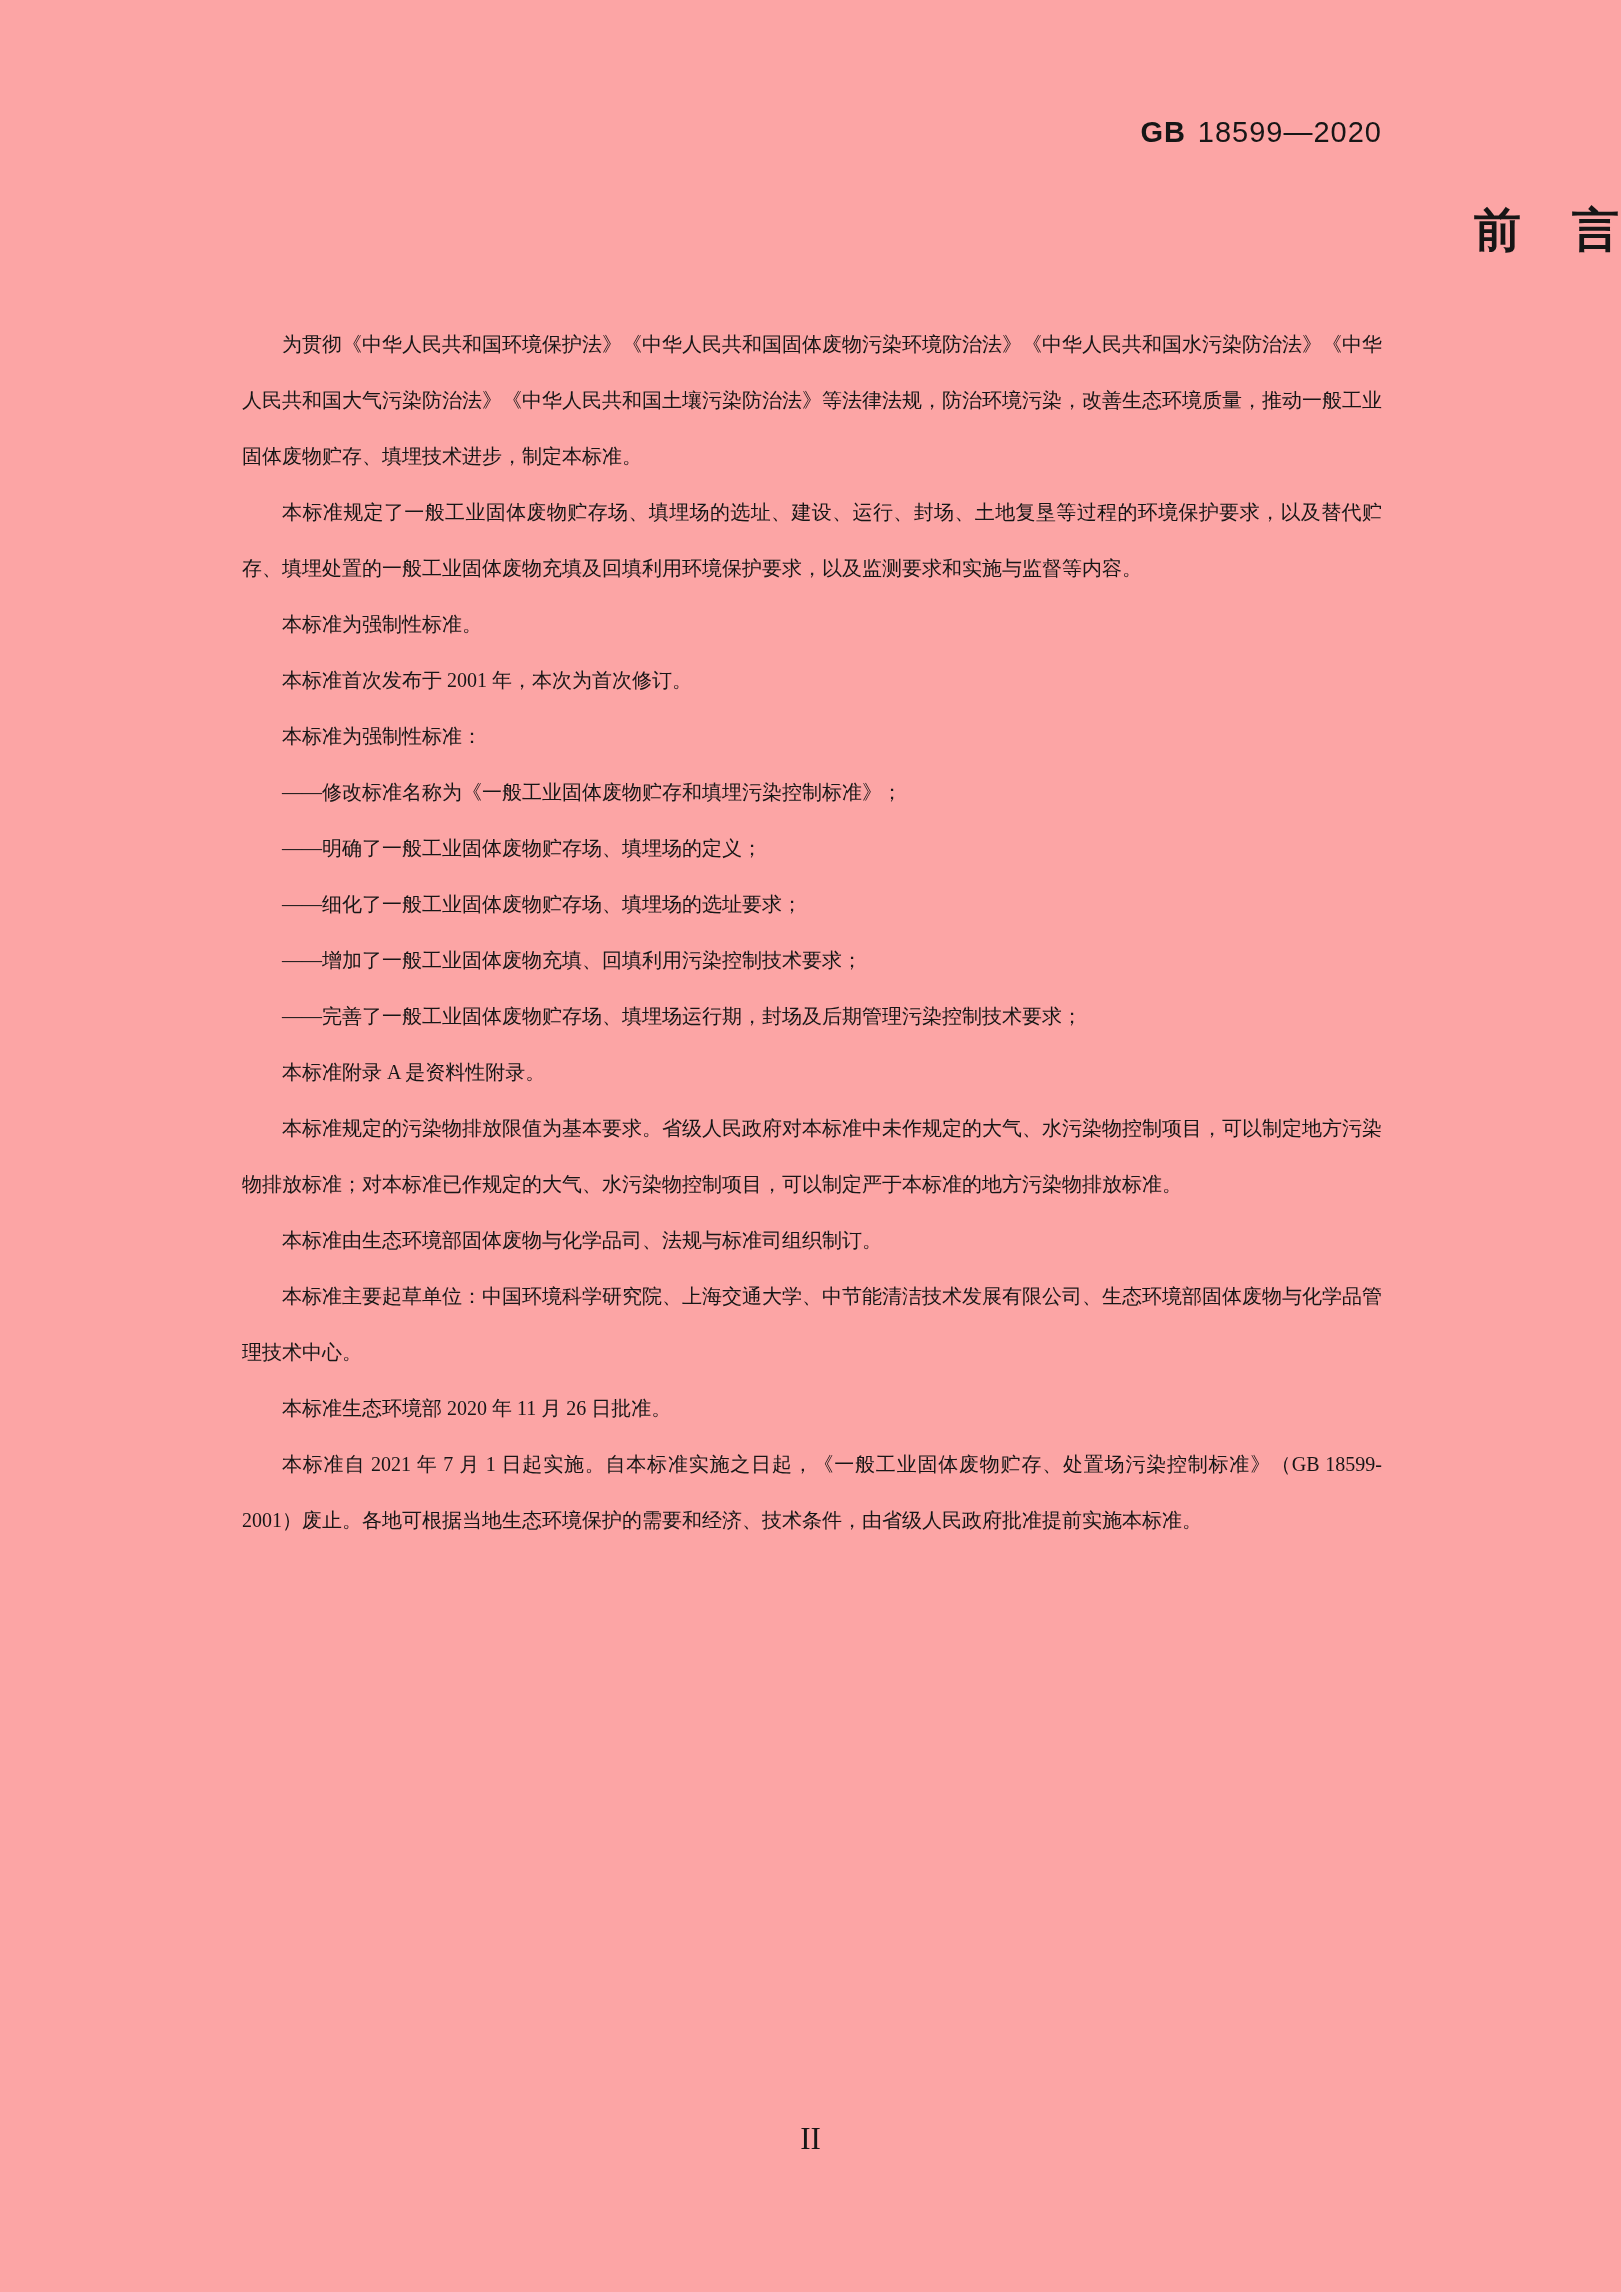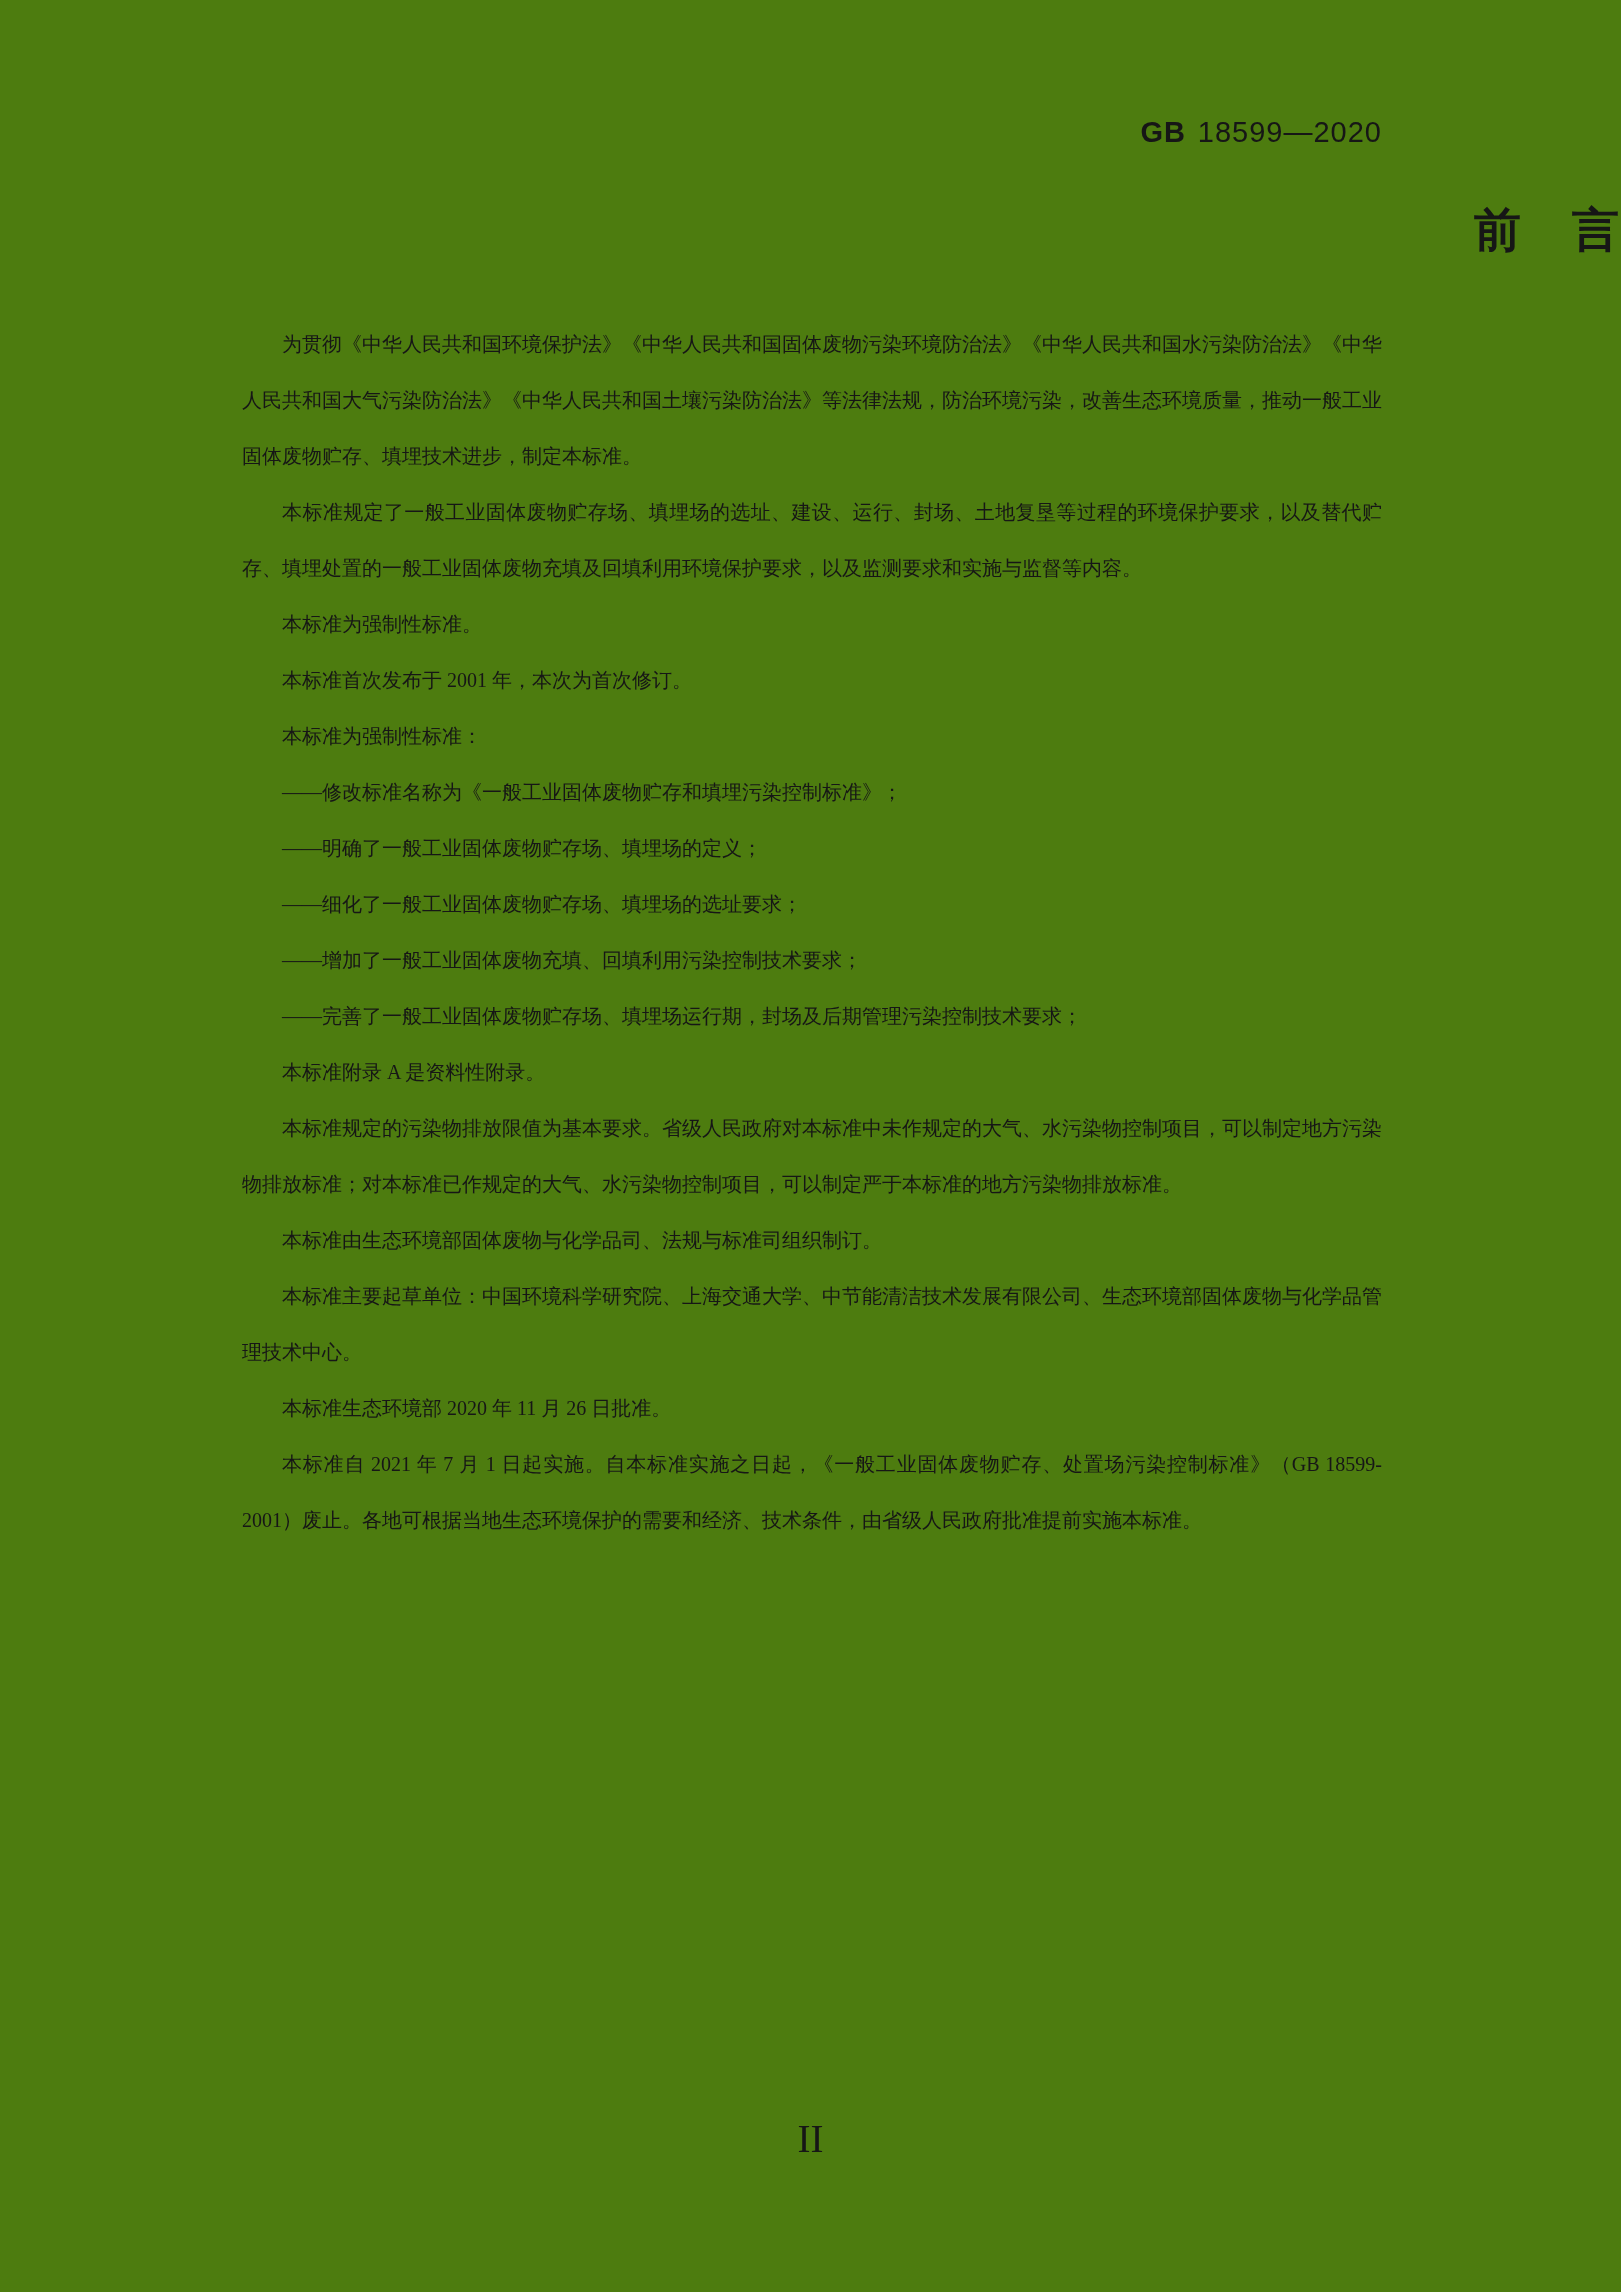--- a/index.html
+++ b/index.html
@@ -5,21 +5,21 @@
   html, body {
     margin: 0;
     padding: 0;
     background: #e8e8e8;
   }
   .page {
     position: relative;
     width: 1621px;
     height: 2293px;
     margin: 0 auto;
-    background: #4d7c0f;
+    background: #fca5a5;
     color: #161616;
     font-family: "Liberation Serif", "DejaVu Serif", serif;
     overflow: hidden;
   }
   .std-code {
     position: absolute;
     top: 118px;
     right: 239px;
     font-family: "Liberation Sans", "DejaVu Sans", sans-serif;
     font-size: 29px;
@@ -59,21 +59,21 @@
     margin: 0;
     padding: 0;
     text-indent: 2em;
   }
   .page-number {
     position: absolute;
     top: 2119px;
     left: 0;
     width: 100%;
     text-align: center;
-    font-size: 39px;
+    font-size: 31px;
     line-height: 39px;
   }
 </style>
 </head>
 <body>
 
 <div class="page">
 
   <div class="std-code">
     <span class="prefix">GB</span><span class="number">18599—2020</span>

